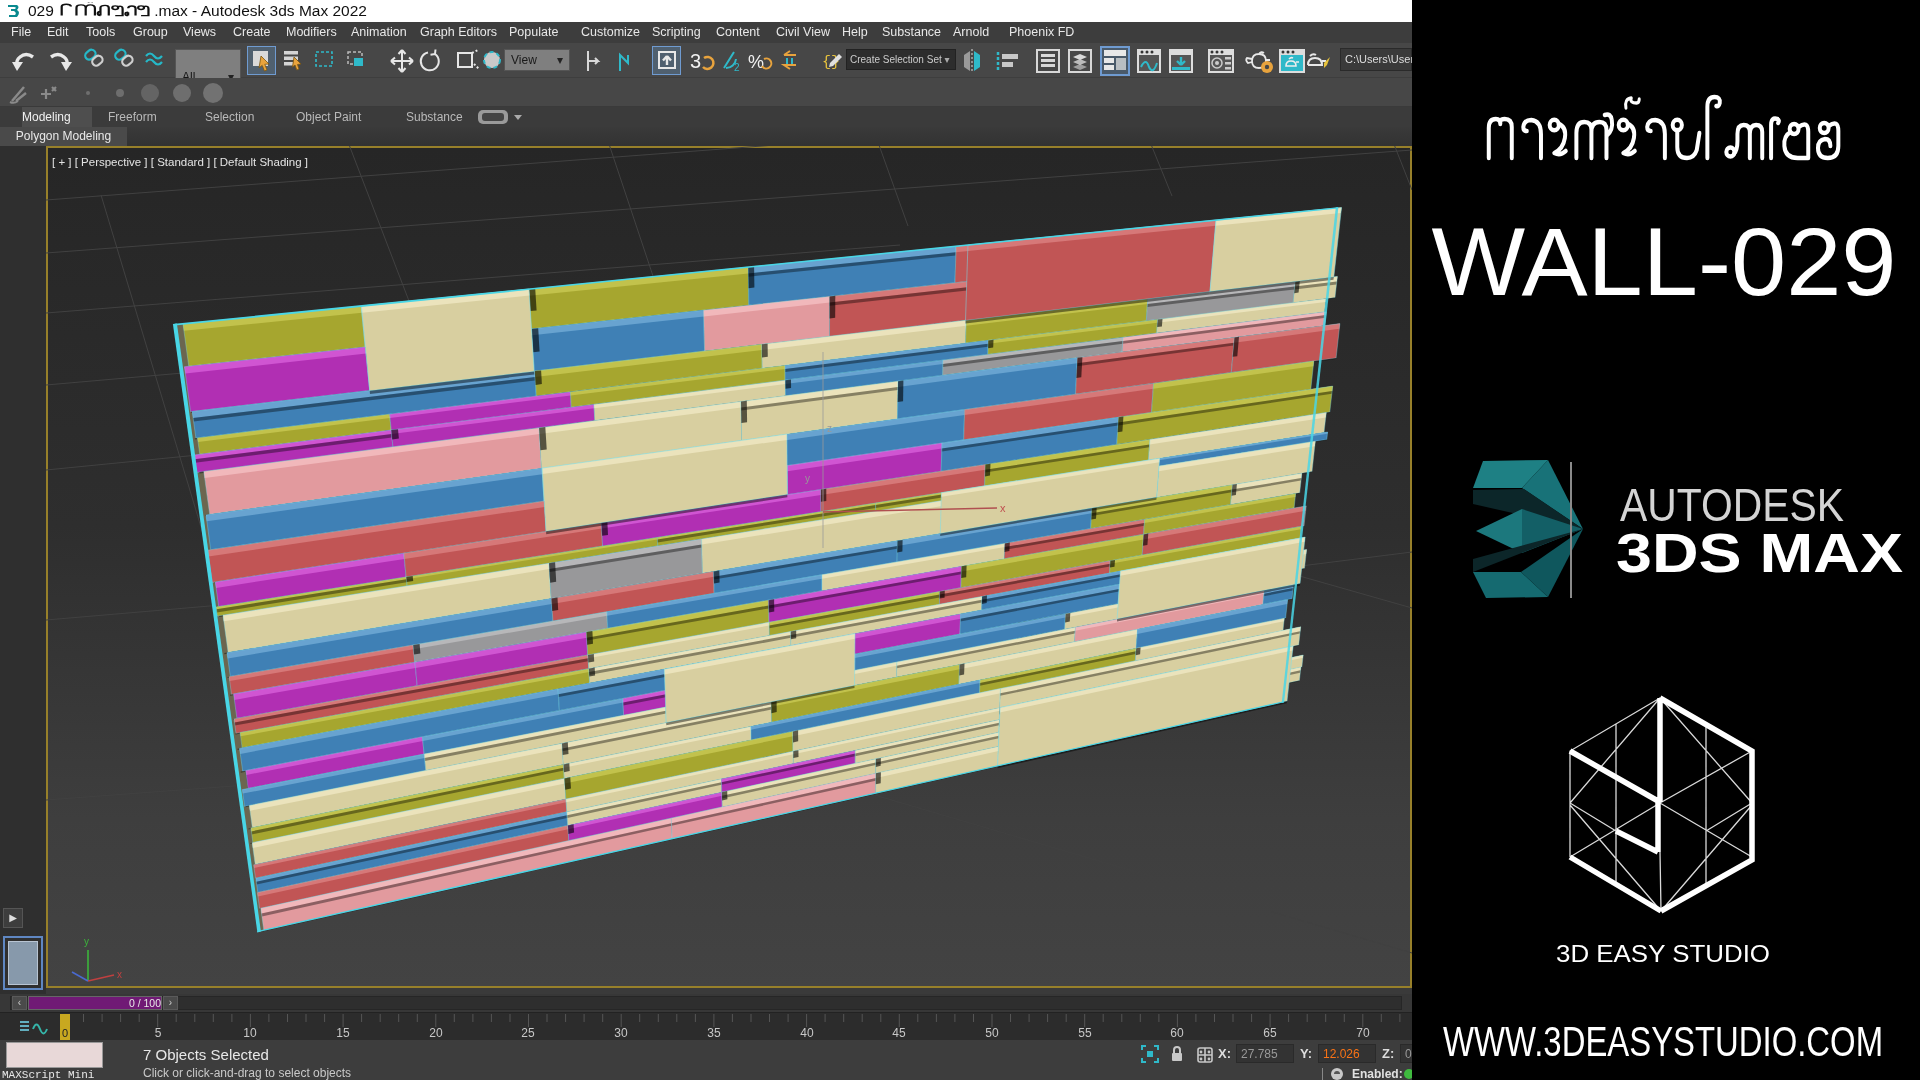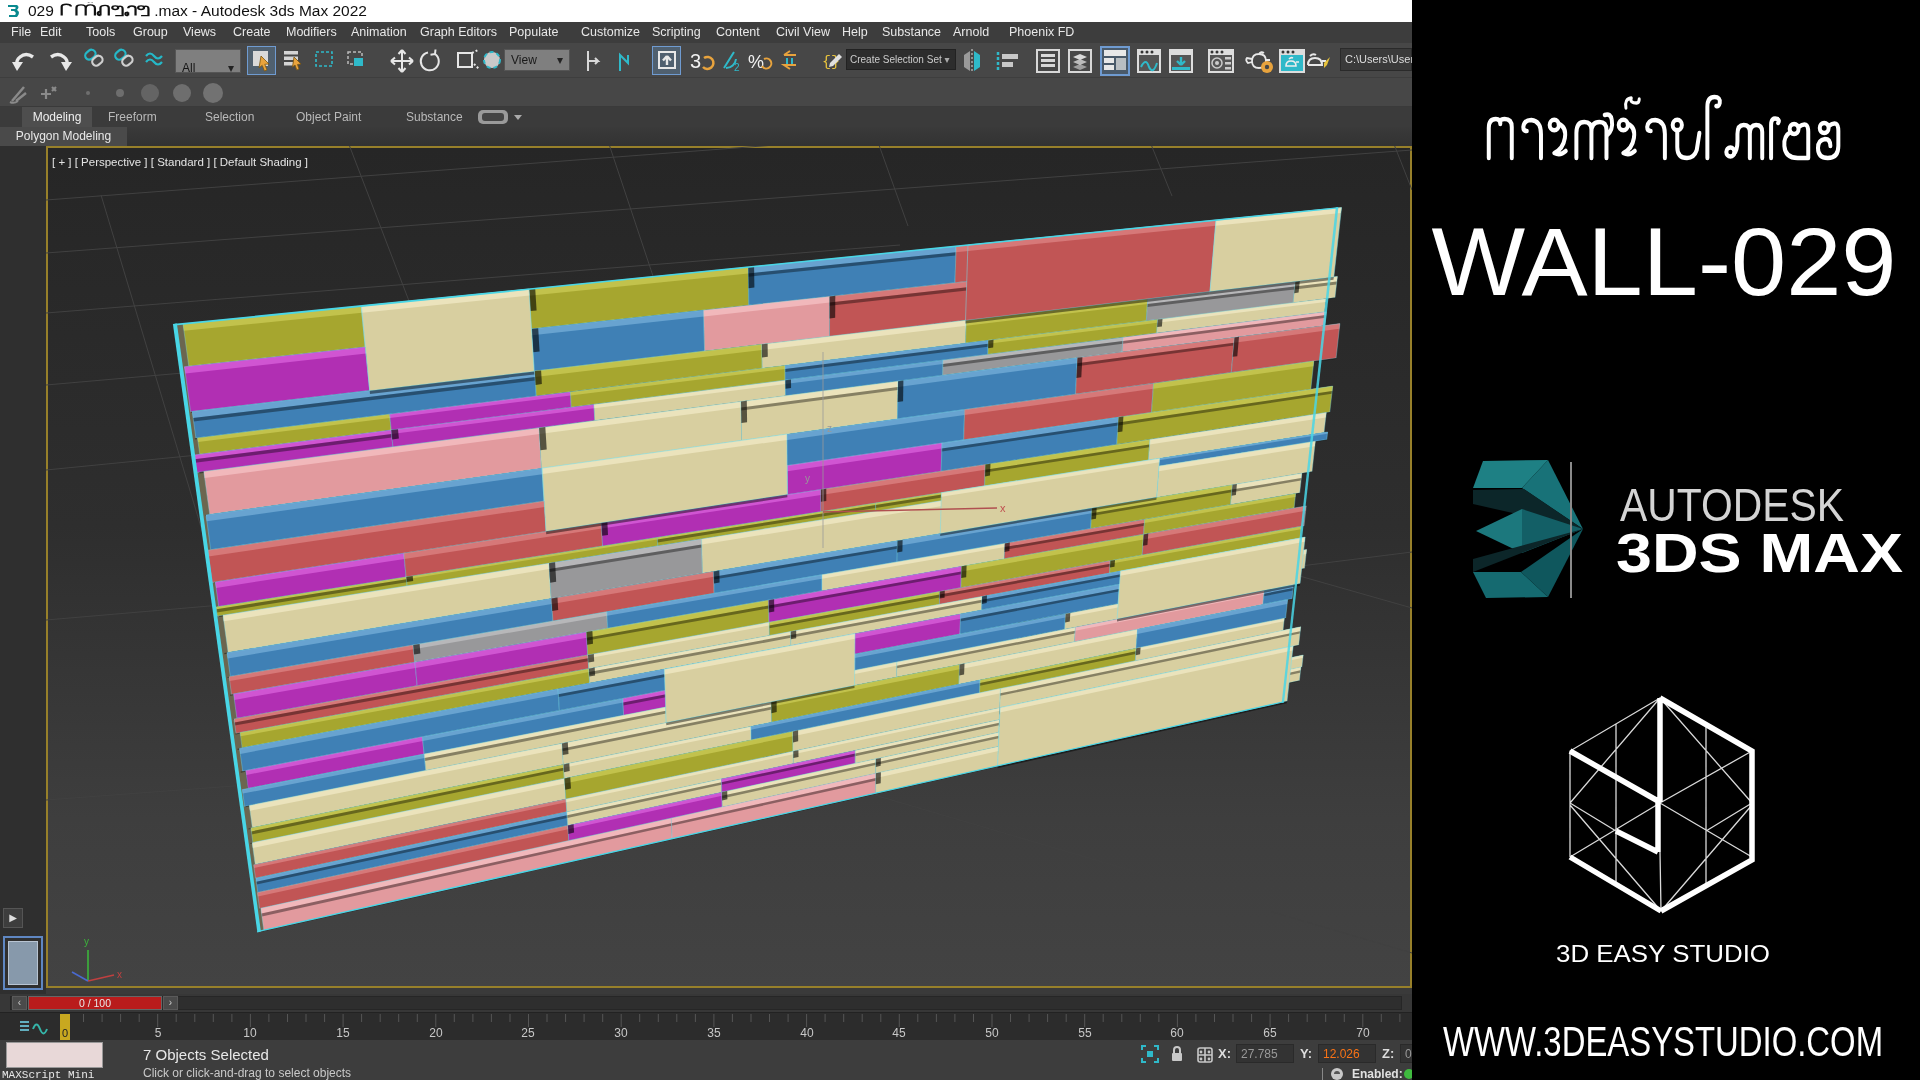--- a/index.html
+++ b/index.html
@@ -23,21 +23,21 @@
             <path d="M32.5 4 Q35 3 35 6 V12 H31"></path>
             <path d="M38 12 Q36.5 12 36.5 10.5 Q36.5 9 38 9 M38 9 V12 M38 5.5 Q38 3.5 40 3.5 Q42 3.5 42 5.5 V12"></path>
             <circle cx="45" cy="5" r="1.6"></circle>
             <path d="M46.5 4 Q49 3 49 6 V12 H45 M49 7 L49 12"></path>
           </g>
         </svg>.max - Autodesk 3ds Max 2022</div>
 </div>
 
 <div class="abs" style="left:0;top:22px;width:1412px;height:21px;background:#3d3d3d;color:#e8e8e8;font-size:12.5px">
 <div class="abs" style="left:11px;top:3px">File</div>
-<div class="abs" style="left:40px;top:3px">Edit</div>
+<div class="abs" style="left:47px;top:3px">Edit</div>
 <div class="abs" style="left:86px;top:3px">Tools</div>
 <div class="abs" style="left:133px;top:3px">Group</div>
 <div class="abs" style="left:183px;top:3px">Views</div>
 <div class="abs" style="left:233px;top:3px">Create</div>
 <div class="abs" style="left:286px;top:3px">Modifiers</div>
 <div class="abs" style="left:351px;top:3px">Animation</div>
 <div class="abs" style="left:420px;top:3px">Graph Editors</div>
 <div class="abs" style="left:509px;top:3px">Populate</div>
 <div class="abs" style="left:581px;top:3px">Customize</div>
 <div class="abs" style="left:652px;top:3px">Scripting</div>
@@ -58,21 +58,21 @@
  </svg>
  <svg class="abs" style="left:84px;top:5px" width="95" height="26" viewBox="0 0 95 26">
   <g stroke="#25b8c8" stroke-width="2.2" fill="none">
    <rect x="1" y="3" width="11" height="8" rx="4" transform="rotate(-40 6 7)"></rect>
           <rect x="8" y="9" width="11" height="8" rx="4" transform="rotate(-40 13 13)" stroke="#cfcfcf"></rect>
    <rect x="31" y="3" width="11" height="8" rx="4" transform="rotate(-40 36 7)"></rect>
           <rect x="38" y="9" width="11" height="8" rx="4" transform="rotate(-40 43 13)" stroke="#cfcfcf"></rect>
    <path d="M62 8 q4 -5 8 0 q4 5 8 0 M62 14 q4 -5 8 0 q4 5 8 0"></path>
   </g>
  </svg>
- <div class="abs" style="left:175px;top:6px;width:66px;height:22px;background:#7f7f7f;border:1px solid #555;color:#151515;font-size:12px;padding:11px 6px">All<span style="float:right;color:#222">▾</span></div>
+ <div class="abs" style="left:175px;top:6px;width:66px;height:22px;background:#7f7f7f;border:1px solid #555;color:#151515;font-size:12px;padding:20px 6px">All<span style="float:right;color:#222">▾</span></div>
  <div class="abs" style="left:247px;top:3px;width:29px;height:29px;background:#50606f;border:1px solid #6f9bd1"></div>
  <svg class="abs" style="left:251px;top:6px" width="24" height="24" viewBox="0 0 24 24">
         <rect x="2" y="2" width="15" height="15" fill="#d9d9d9"></rect>
         <path d="M10 7 L18 15 L13.8 15.3 L16 21 L13.4 22 L11.2 16.2 L8 19 Z" fill="#e8a33d" stroke="#7a5510" stroke-width="0.8"></path>
       </svg>
  <svg class="abs" style="left:282px;top:5px" width="100" height="26" viewBox="0 0 100 26">
   <g>
    <rect x="2" y="3" width="14" height="3.5" fill="#d5d5d5"></rect>
           <rect x="2" y="8.5" width="14" height="3.5" fill="#d5d5d5"></rect>
           <rect x="2" y="14" width="9" height="3.5" fill="#d5d5d5"></rect>
@@ -203,21 +203,21 @@
  <svg class="abs" style="left:80px;top:2px" width="260" height="26" viewBox="0 0 260 26">
    <circle cx="8" cy="13" r="2" fill="#6e6e6e"></circle>
         <circle cx="40" cy="13" r="4" fill="#6e6e6e"></circle>
         <circle cx="70" cy="13" r="9" fill="#6a6a6a" opacity="0.85"></circle>
         <circle cx="102" cy="13" r="9" fill="#6e6e6e"></circle>
         <circle cx="133" cy="13" r="10" fill="#727272"></circle>
  </svg>
 </div>
 
 <div class="abs" style="left:0;top:107px;width:1412px;height:20px;background:#3b3b3b;font-size:12px;color:#b9b9b9">
- <div class="abs" style="left:22px;top:0;width:70px;height:20px;background:#4e4e4e;color:#f0f0f0;text-align:center;padding-top:3px">Modeling</div>
+ <div class="abs" style="left:22px;top:0;width:70px;height:20px;background:#4e4e4e;color:#f0f0f0;padding-top:3px">Modeling</div>
  <div class="abs" style="left:108px;top:3px">Freeform</div>
  <div class="abs" style="left:205px;top:3px">Selection</div>
  <div class="abs" style="left:296px;top:3px">Object Paint</div>
  <div class="abs" style="left:406px;top:3px">Substance</div>
  <svg class="abs" style="left:478px;top:3px" width="46" height="14" viewBox="0 0 46 14">
         <rect x="0" y="0" width="30" height="14" rx="5" fill="#9a9a9a"></rect>
         <rect x="4" y="3" width="22" height="8" rx="3" fill="#444"></rect>
         <path d="M38 5 l4 5 4 -5 z" fill="#aaa" transform="translate(-2,0)"></path>
       </svg>
 </div>
@@ -864,21 +864,21 @@
  <line x1="88" y1="981" x2="72" y2="972" stroke="#4a6ad0"></line>
  <text x="84" y="945" fill="#3bb53b" font-size="10">y</text>
  <text x="117" y="978" fill="#c04040" font-size="10">x</text>
 </g>
 </svg>
 </div>
 
 <div class="abs" style="left:0;top:994px;width:1412px;height:18px;background:#373737">
  <div class="abs" style="left:10px;top:2px;width:1392px;height:14px;background:#2e2e2e;border:1px solid #262626"></div>
  <div class="abs" style="left:12px;top:2px;width:15px;height:14px;background:#4a4a4a;border:1px solid #5a5a5a;color:#ccc;font-size:10px;text-align:center">‹</div>
- <div class="abs" style="left:28px;top:2px;width:134px;height:14px;background:#b91c1c;border:1px solid #666;color:#e8e8e8;font-size:10.5px;text-align:center">0 / 100</div>
+ <div class="abs" style="left:28px;top:2px;width:134px;height:14px;background:#701a75;border:1px solid #666;color:#e8e8e8;font-size:10.5px;text-align:right">0 / 100</div>
  <div class="abs" style="left:163px;top:2px;width:15px;height:14px;background:#4a4a4a;border:1px solid #5a5a5a;color:#ccc;font-size:10px;text-align:center">›</div>
 </div>
 
 <div class="abs" style="left:0;top:1012px;width:1412px;height:28px;background:#2c2c2c;border-top:1px solid #222">
  <svg class="abs" style="left:0;top:0" width="1412" height="28" viewBox="0 0 1412 28">
   <rect x="0" y="0" width="1412" height="28" fill="#2c2c2c"></rect>
   <g stroke="#555">
           <line x1="65.0" y1="1" x2="65.0" y2="14"></line>
           <line x1="83.5" y1="1" x2="83.5" y2="9"></line>
           <line x1="102.1" y1="1" x2="102.1" y2="9"></line>

